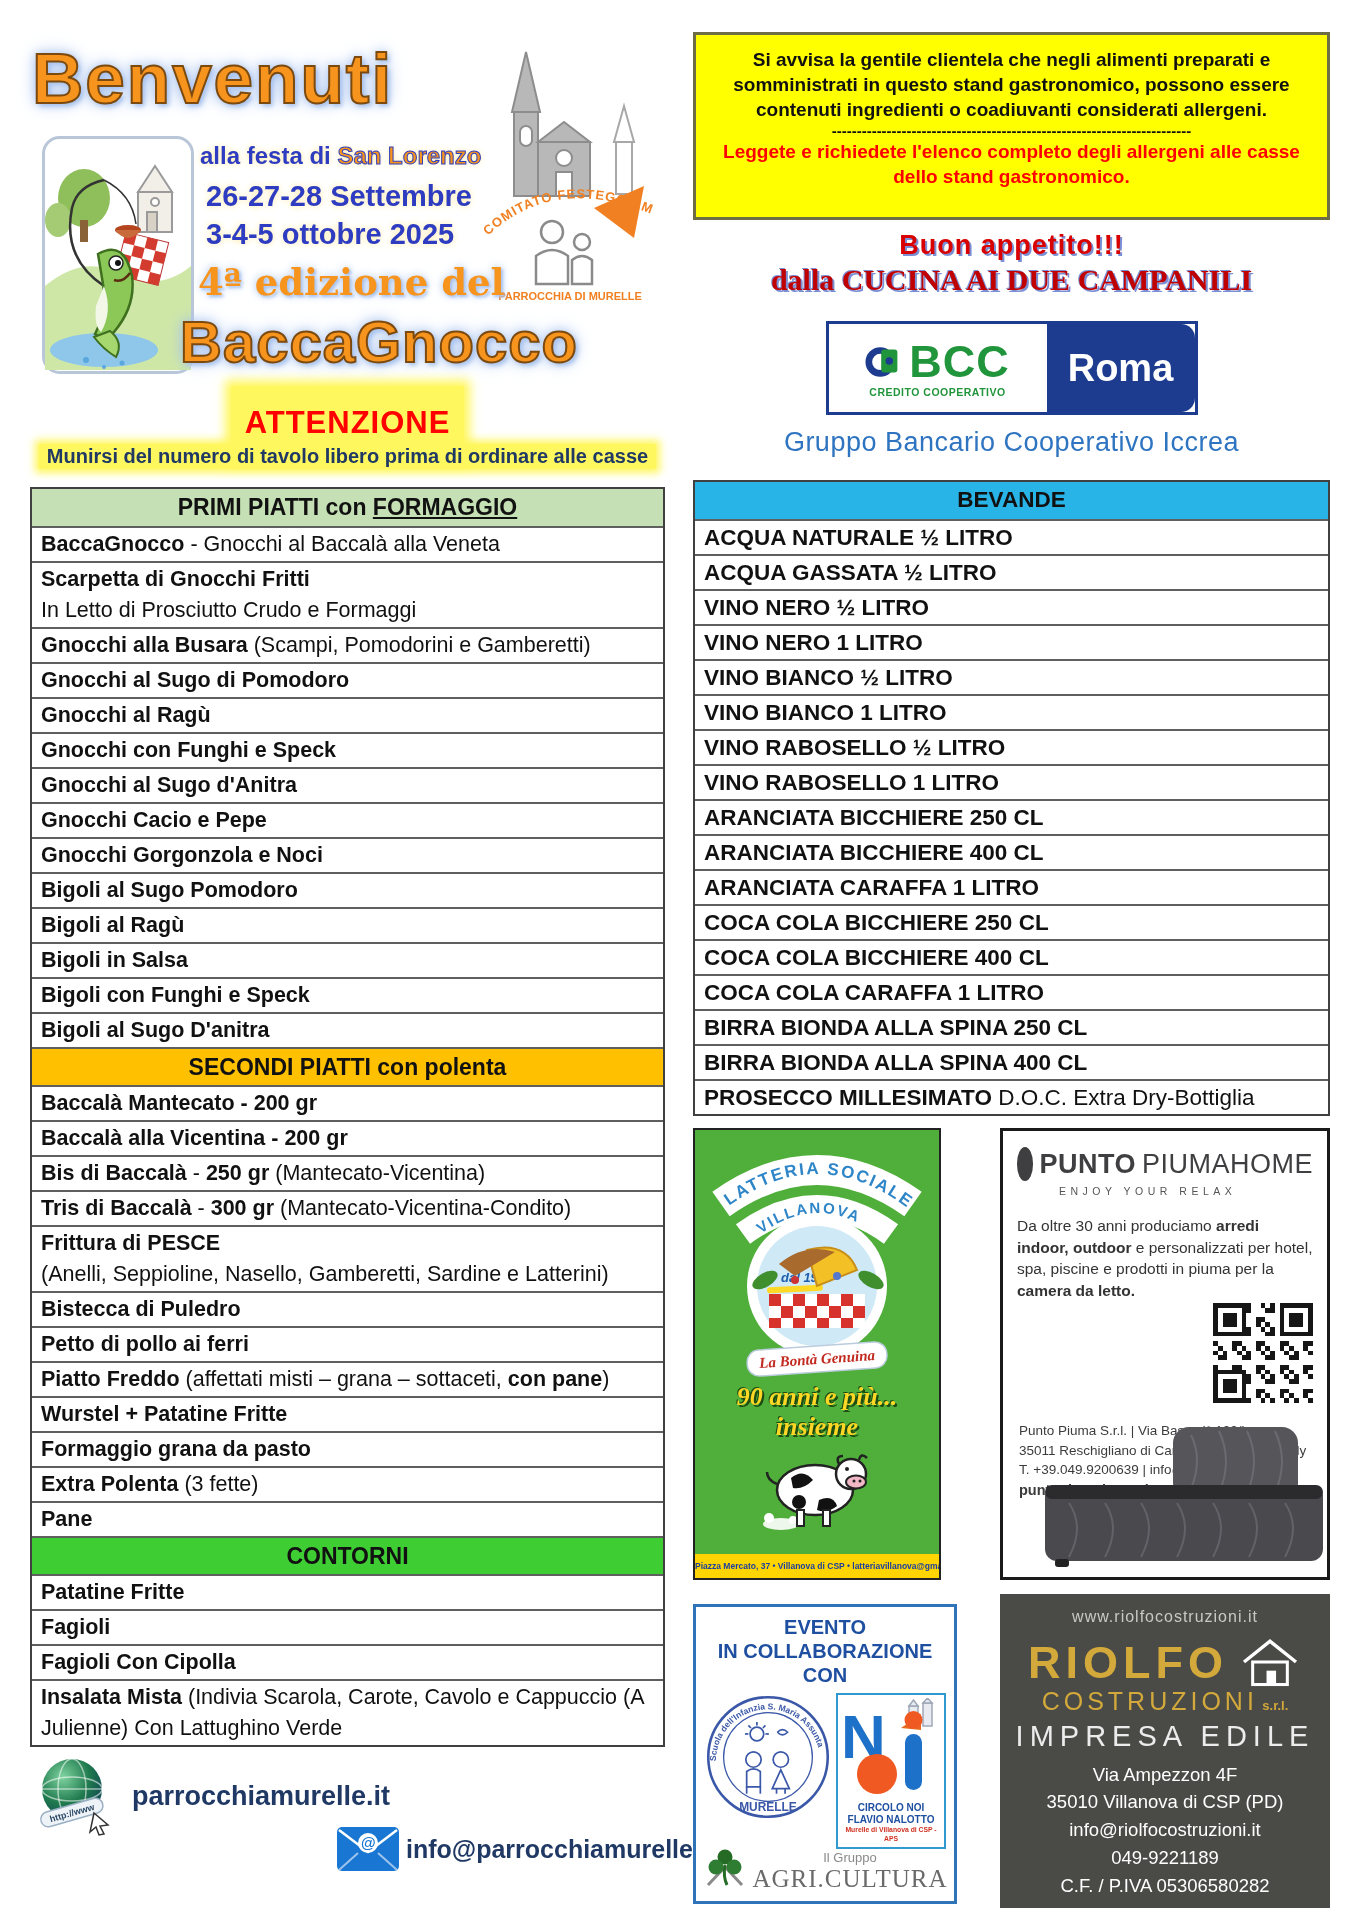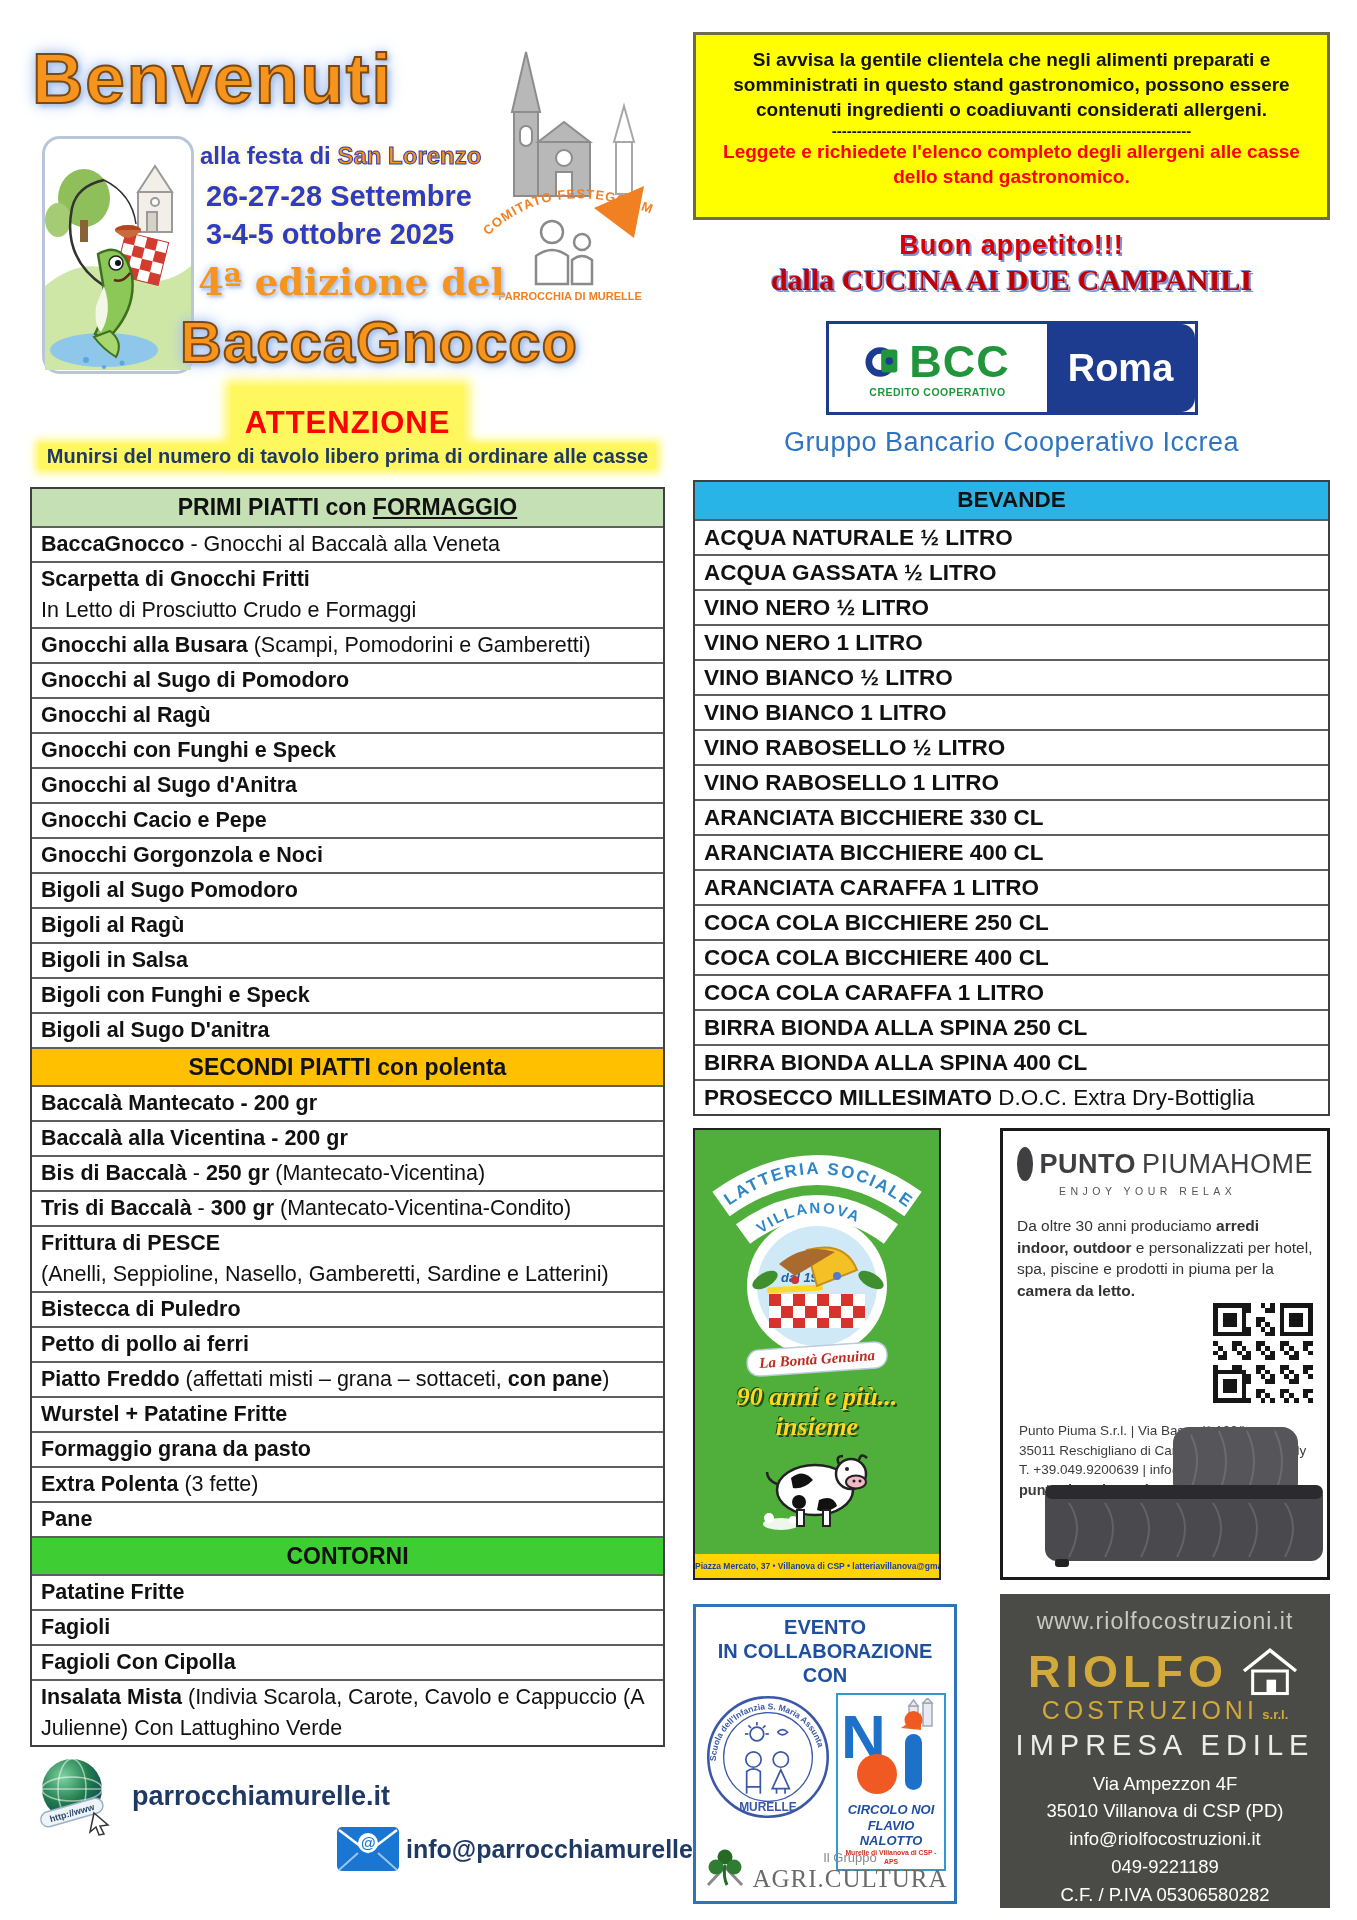--- a/index.html
+++ b/index.html
@@ -100,28 +100,28 @@
   .pp-body{margin-top:18px;font-size:15.5px;color:#333;line-height:1.4;}
   .pp-qr{position:absolute;right:14px;top:172px;}
   .pp-contact{position:absolute;left:16px;top:290px;font-size:13.5px;color:#3c3c3c;line-height:1.45;}
   .pp-contact .b{font-size:14.5px;}
   .pp-pillow{position:absolute;right:-6px;bottom:4px;}
   .ad-evento{box-sizing:border-box;width:264px;height:300px;margin-top:10px;background:#fff;
       border:3px solid #2f74b8;padding:8px 6px;text-align:center;position:relative;}
   .ev-title{font-size:20px;font-weight:bold;color:#1f4fa0;line-height:1.2;}
   .ev-logos{display:flex;align-items:flex-start;justify-content:space-between;margin-top:6px;padding:0 2px;}
   .noi-card{box-sizing:border-box;width:110px;border:2px solid #2f9ad0;padding:3px 2px;background:#fff;}
-  .noi-cap1{font-size:13px;font-weight:bold;color:#1f4fa0;line-height:1.2;font-style:italic;}
+  .noi-cap1{font-size:10px;font-weight:bold;color:#1f4fa0;line-height:1.2;}
   .noi-cap2{font-size:6.8px;font-weight:bold;color:#d03020;line-height:1.3;}
   .agri-row{position:absolute;left:0;right:0;bottom:8px;display:flex;align-items:flex-end;justify-content:center;gap:4px;}
   .agri-text .g1{font-size:13px;color:#8a8a8a;}
   .agri-text .g2{font-family:"Liberation Serif",serif;font-size:25px;color:#6a6a6a;letter-spacing:1px;}
   .ad-riolfo{box-sizing:border-box;width:330px;height:314px;background:var(--riolfo-dark,#4A4A47);
       text-align:center;padding-top:14px;overflow:hidden;}
-  .rf-web{font-size:23px;color:#c9c9c4;letter-spacing:1px;}
+  .rf-web{font-size:16px;color:#c9c9c4;letter-spacing:1px;}
   .rf-brand-row{display:flex;align-items:center;justify-content:center;gap:10px;margin-top:10px;}
   .rf-name{font-size:45px;font-weight:bold;color:var(--riolfo-gold,#D2A93A);letter-spacing:5px;line-height:1;}
   .rf-name2{font-size:25px;color:var(--riolfo-gold,#D2A93A);letter-spacing:4px;line-height:1.1;}
   .rf-srl{font-size:13px;font-weight:bold;color:var(--riolfo-gold,#D2A93A);}
   .rf-sub{font-size:29px;color:#ececec;letter-spacing:6px;margin-top:4px;font-weight:300;}
   .rf-lines{margin-top:8px;font-size:18.5px;color:#fff;line-height:1.5;}
 </style>
 </head>
 <body>
 
@@ -325,21 +325,21 @@
     <div class="mtable" id="bev-table">
         <div class="trow thead hdr-cyan"><span>BEVANDE</span></div>
         <div class="trow item"><span class="b">ACQUA NATURALE ½ LITRO</span></div>
         <div class="trow item"><span class="b">ACQUA GASSATA ½ LITRO</span></div>
         <div class="trow item"><span class="b">VINO NERO ½ LITRO</span></div>
         <div class="trow item"><span class="b">VINO NERO 1 LITRO</span></div>
         <div class="trow item"><span class="b">VINO BIANCO ½ LITRO</span></div>
         <div class="trow item"><span class="b">VINO BIANCO 1 LITRO</span></div>
         <div class="trow item"><span class="b">VINO RABOSELLO ½ LITRO</span></div>
         <div class="trow item"><span class="b">VINO RABOSELLO 1 LITRO</span></div>
-        <div class="trow item"><span class="b">ARANCIATA BICCHIERE 330 CL</span></div>
+        <div class="trow item"><span class="b">ARANCIATA BICCHIERE 250 CL</span></div>
         <div class="trow item"><span class="b">ARANCIATA BICCHIERE 400 CL</span></div>
         <div class="trow item"><span class="b">ARANCIATA CARAFFA 1 LITRO</span></div>
         <div class="trow item"><span class="b">COCA COLA BICCHIERE 250 CL</span></div>
         <div class="trow item"><span class="b">COCA COLA BICCHIERE 400 CL</span></div>
         <div class="trow item"><span class="b">COCA COLA CARAFFA 1 LITRO</span></div>
         <div class="trow item"><span class="b">BIRRA BIONDA ALLA SPINA 250 CL</span></div>
         <div class="trow item"><span class="b">BIRRA BIONDA ALLA SPINA 400 CL</span></div>
         <div class="trow item"><span class="b">PROSECCO MILLESIMATO</span><span> D.O.C. Extra Dry-Bottiglia</span></div>
       </div>
 

